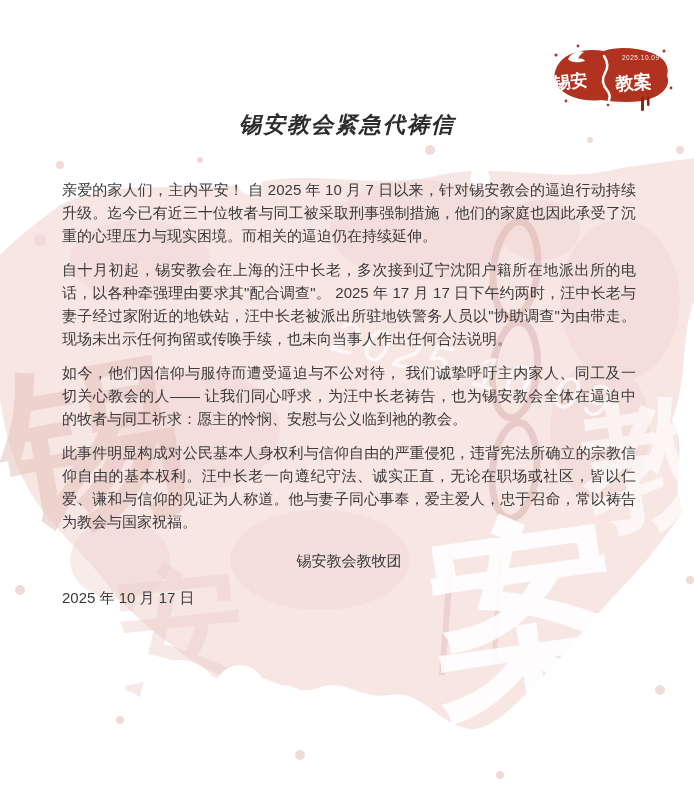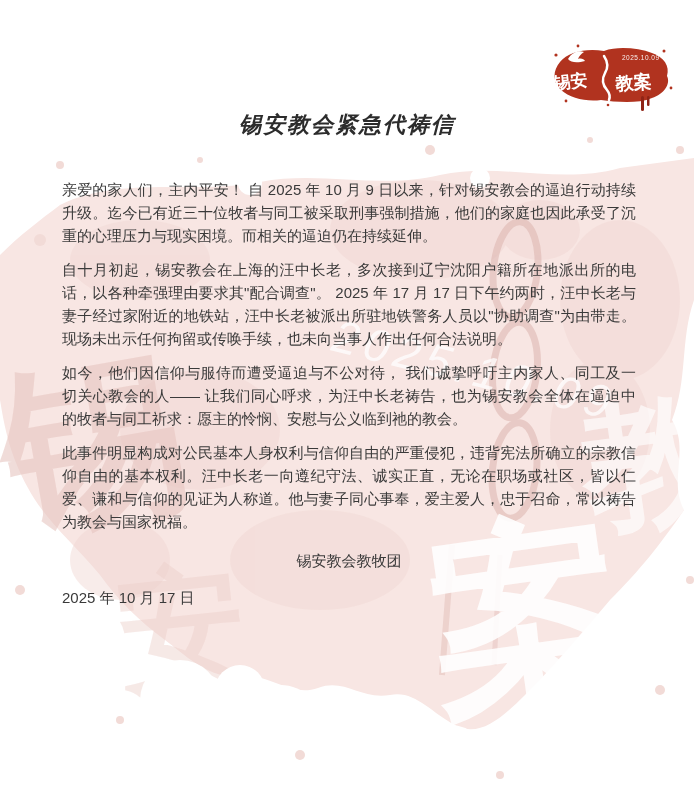--- a/index.html
+++ b/index.html
@@ -135,21 +135,21 @@
          C 35 14, 38 15, 39 17 C 32 19, 25 19, 22 15 Z" fill="#ffffff"></path>
     <text x="8" y="45" font-size="17" font-weight="bold" fill="#ffffff" transform="rotate(-6 8 45)">锡安</text>
     <path d="M 58 12 q 6 9 1 17 q -5 9 2 17 q 4 5 2 10" stroke="#ffffff" stroke-width="2.5" fill="none" stroke-linecap="round"></path>
     <text x="70" y="46" font-size="18" font-weight="bold" fill="#ffffff" transform="rotate(-4 70 46)">教案</text>
     <text x="76" y="16" font-size="6.5" fill="#ffffff" opacity="0.92" letter-spacing="0.5">2025.10.09</text>
   </svg>
 
   <h1 class="title">锡安教会紧急代祷信</h1>
 
   <div class="content">
-    <p>亲爱的家人们，主内平安！ 自 2025 年 10 月 9 日以来，针对锡安教会的逼迫行动持续升级。迄今已有近三十位牧者与同工被采取刑事强制措施，他们的家庭也因此承受了沉重的心理压力与现实困境。而相关的逼迫仍在持续延伸。</p>
+    <p>亲爱的家人们，主内平安！ 自 2025 年 10 月 7 日以来，针对锡安教会的逼迫行动持续升级。迄今已有近三十位牧者与同工被采取刑事强制措施，他们的家庭也因此承受了沉重的心理压力与现实困境。而相关的逼迫仍在持续延伸。</p>
     <p>自十月初起，锡安教会在上海的汪中长老，多次接到辽宁沈阳户籍所在地派出所的电话，以各种牵强理由要求其"配合调查"。 2025 年 17 月 17 日下午约两时，汪中长老与妻子经过家附近的地铁站，汪中长老被派出所驻地铁警务人员以"协助调查"为由带走。现场未出示任何拘留或传唤手续，也未向当事人作出任何合法说明。</p>
     <p>如今，他们因信仰与服侍而遭受逼迫与不公对待， 我们诚挚呼吁主内家人、同工及一切关心教会的人—— 让我们同心呼求，为汪中长老祷告，也为锡安教会全体在逼迫中的牧者与同工祈求：愿主的怜悯、安慰与公义临到祂的教会。</p>
     <p>此事件明显构成对公民基本人身权利与信仰自由的严重侵犯，违背宪法所确立的宗教信仰自由的基本权利。汪中长老一向遵纪守法、诚实正直，无论在职场或社区，皆以仁爱、谦和与信仰的见证为人称道。他与妻子同心事奉，爱主爱人，忠于召命，常以祷告为教会与国家祝福。</p>
     <div class="signature">锡安教会教牧团</div>
     <div class="dateline">2025 年 10 月 17 日</div>
   </div>
 
 </div>
 
 </body></html>

